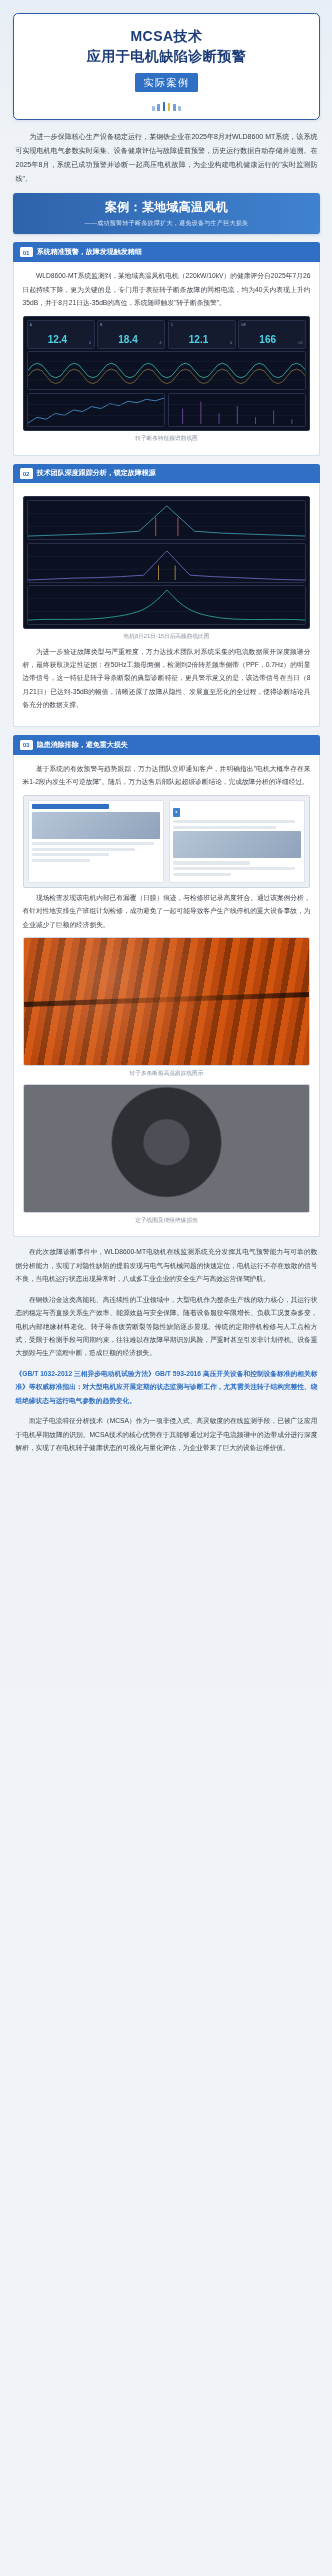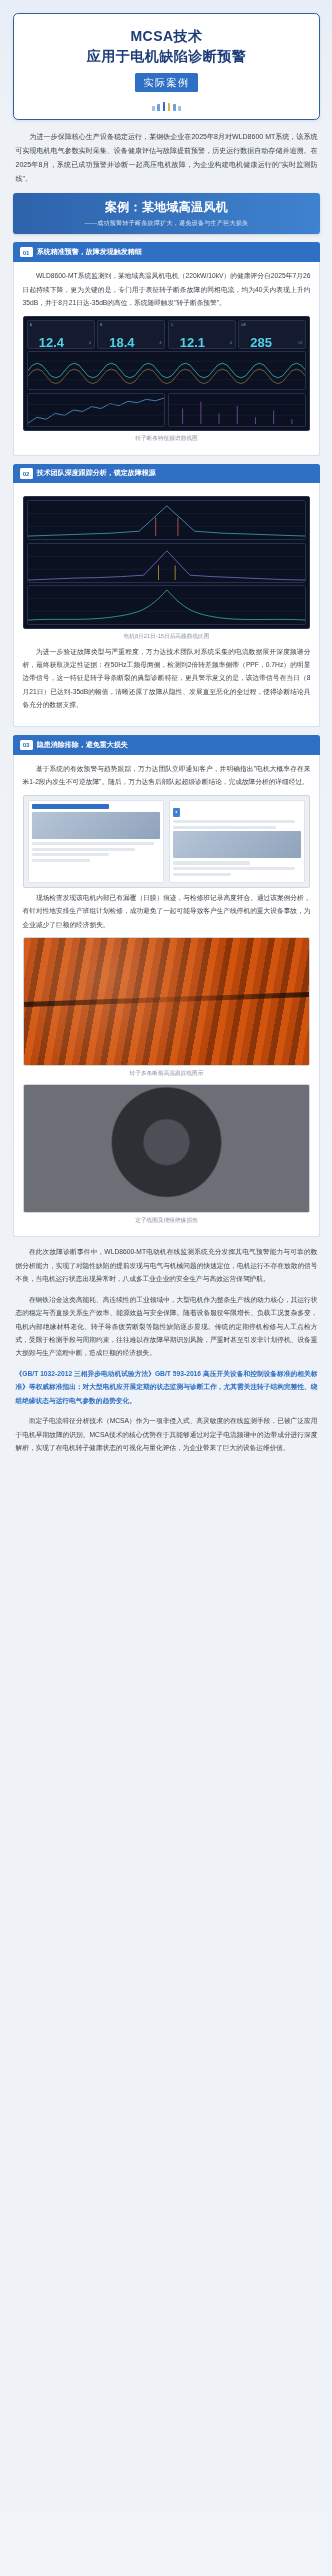--- a/index.html
+++ b/index.html
@@ -140,21 +140,21 @@
     background:#0e1426;
     display:block;
   }
   .shot-dark { background:#0d1222; padding:3.1px; }
   .sd-top { display:flex; gap:2.6px; }
   .sd-panel {
     flex:1; background:#141b2f; border:0.5px solid #26304d; border-radius:1.5px;
     height:29px; position:relative; overflow:hidden;
   }
   .sd-panel .lbl { position:absolute; top:1.5px; left:2.1px; font-size:3.1px; color:#7fa7d8; }
-  .sd-panel .big { position:absolute; top:9.3px; left:11px; font-size:13px; color:#4fd2e6; font-weight:bold;}
+  .sd-panel .big { position:absolute; top:9.3px; left:20px; font-size:10px; color:#4fd2e6; font-weight:bold;}
   .sd-panel .unit { position:absolute; bottom:2.1px; right:2.6px; font-size:3.1px; color:#5e6f95;}
   .sd-wave { height:39px; margin-top:2.6px; background:#0b1120; border:0.5px solid #26304d; border-radius:1.5px; position:relative; overflow:hidden;}
   .sd-wave svg { display:block; width:100%; height:100%; }
   .sd-row { display:flex; gap:2.6px; margin-top:2.6px;}
   .sd-row .sd-wave { flex:1; margin-top:0; height:34px;}
 
   
   .spec { background:#0d1222; padding:3.1px; }
   .spec-strip { height:40px; background:#0b1120; border:0.5px solid #26304d; border-radius:1.5px; margin-bottom:2.6px; overflow:hidden;}
   .spec-strip svg { display:block; width:100%; height:100%; }
@@ -254,21 +254,21 @@
                 <span class="big">18.4</span>
                 <span class="unit">A</span>
               </div>
             <div class="sd-panel">
                 <span class="lbl">C</span>
                 <span class="big">12.1</span>
                 <span class="unit">A</span>
               </div>
             <div class="sd-panel">
                 <span class="lbl">kW</span>
-                <span class="big">285</span>
+                <span class="big">166</span>
                 <span class="unit">kW</span>
               </div>
           </div>
           <div class="sd-wave">
             <svg viewBox="0 0 600 76" preserveAspectRatio="none">
               <g stroke="#1d2740" stroke-width="1">
                 <line x1="0" y1="19" x2="600" y2="19"></line>
                   <line x1="0" y1="38" x2="600" y2="38"></line>
                   <line x1="0" y1="57" x2="600" y2="57"></line>
               </g>

